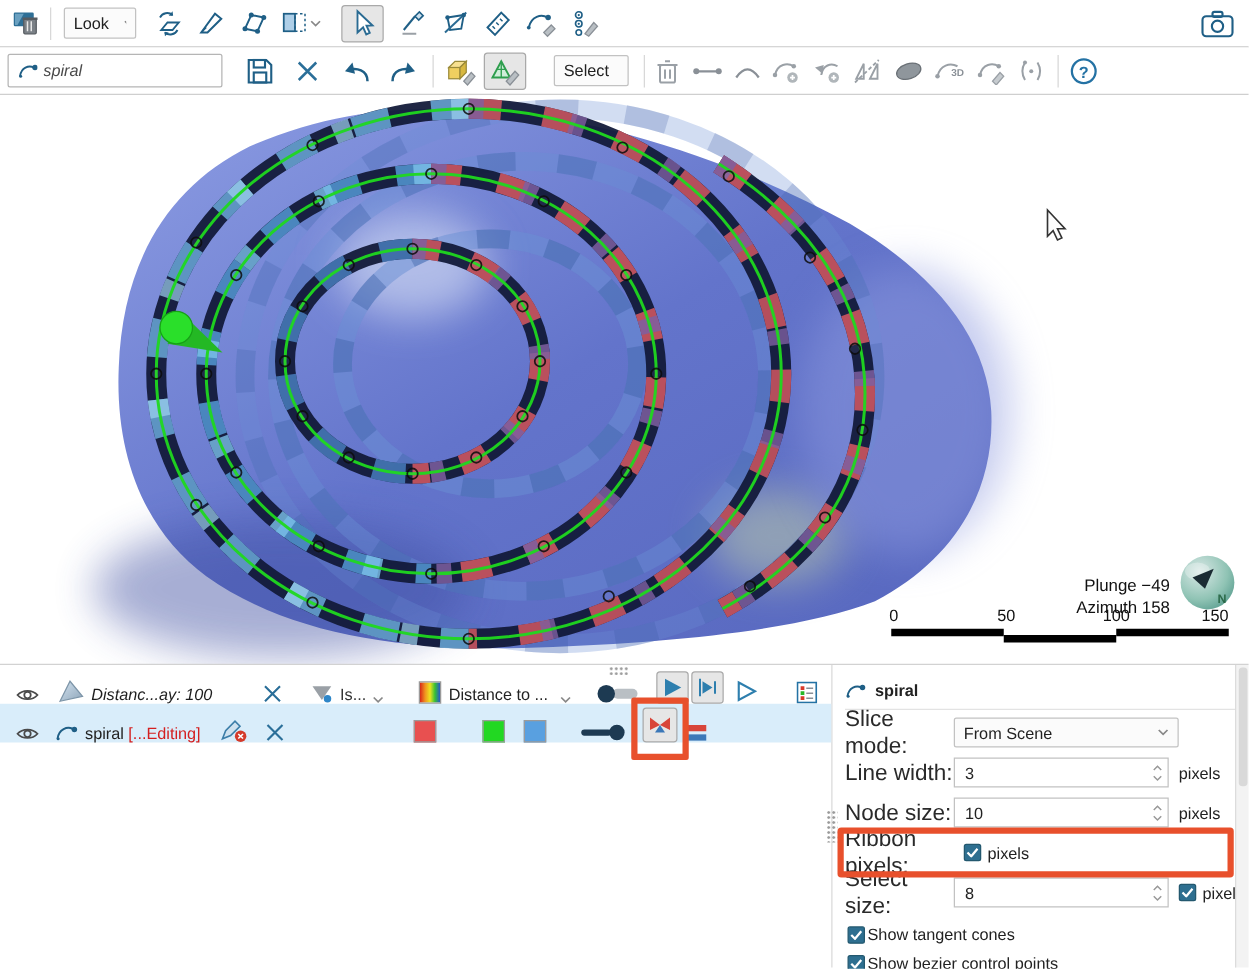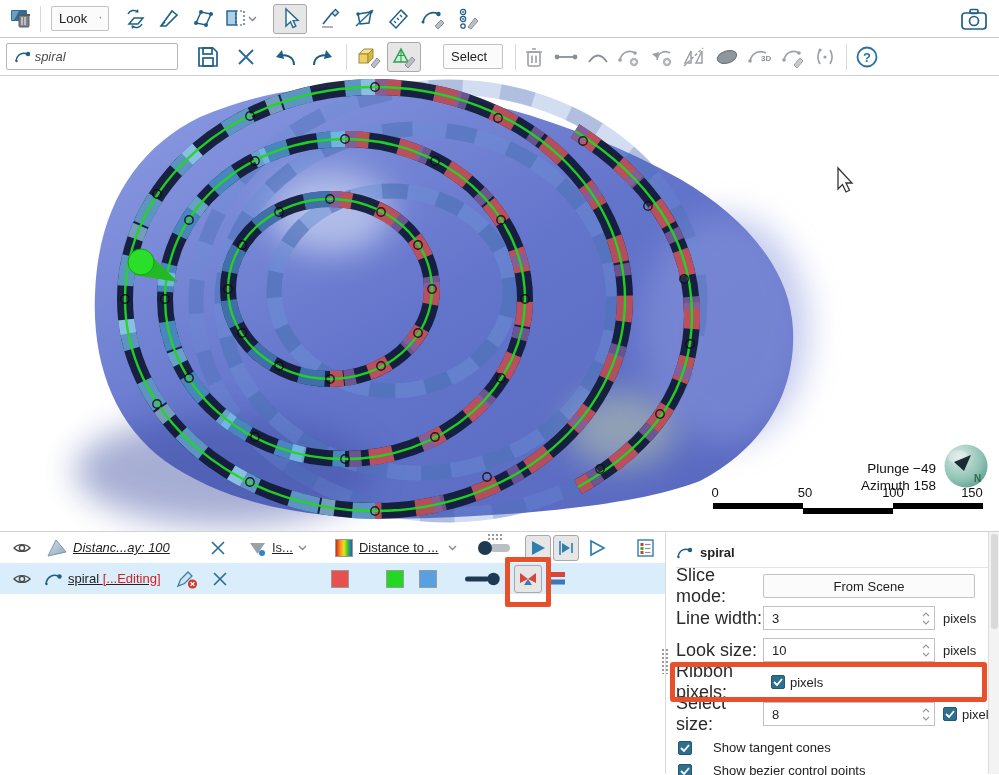--- a/index.html
+++ b/index.html
@@ -14,40 +14,40 @@
   .sep { width:1px; height:26px; background:#d8d8d8; margin:0 4px; }
   .dd { display:flex; align-items:center; justify-content:space-between; height:25px;
     border:1px solid #c2c2c2; border-radius:2px; background:#fbfbfb; padding:4px 7px; gap:12px; }
   .chev { width:9px; height:6px; }
   .name-field { display:flex; align-items:center; gap:5px; width:172px; height:27px;
     border:1px solid #b5b5b5; border-radius:2px; background:#fff; padding:0 7px; margin-left:6px; }
   .name-field input { border:none; outline:none; width:100%; font:italic 13px "Liberation Sans",sans-serif; color:#4a4a4a; background:transparent; }
   #viewport { position:relative; height:456px; background:#fff; border-bottom:1px solid #d2d2d2; }
   #bottom { position:relative; display:flex; height:242px; background:#fff; }
   #left-panel { position:relative; width:666px; border-right:1px solid #dadada; }
-  .lrow { display:flex; align-items:center; height:31px;text-decoration:underline; }
+  .lrow { display:flex; align-items:flex-end; height:31px; }
   .lrow.selected { background:#d9edfa; }
   .grip-h { position:absolute; top:1px; left:487px; width:16px; height:7px;
     background-image:radial-gradient(#9a9a9a 1px, transparent 1.2px); background-size:4px 4px; }
   .grip-v { position:absolute; left:-5px; top:116px; width:9px; height:26px;
     background-image:radial-gradient(#9a9a9a 1px, transparent 1.2px); background-size:4px 4px; }
   .swatch { width:18px; height:18px; border:1px solid #9a9a9a; }
   #right-panel { position:relative; flex:1; padding:8px 0 0 10px; }
   #right-panel .hdr { display:flex; align-items:center; gap:6px; font-weight:bold; height:24px; }
   #right-panel .hr { height:1px; background:#e3e3e3; margin:3px 10px 2px 0; }
   .prow { position:relative; display:flex; align-items:center; height:32px; }
   .prow .lbl { width:87px; font-size:18px; color:#2a2a2a; }
   .spin { display:flex; align-items:center; width:172px; height:24px; border:1px solid #c2c2c2; background:#fff; }
   .spin input { flex:1; border:none; outline:none; padding:0 8px; font:13px "Liberation Sans",sans-serif; color:#222; min-width:0; }
   .spin .arrows { width:17px; display:flex; flex-direction:column; align-items:center; gap:3px; }
-  .slice-dd { width:212px; height:24px;flex-direction:column; }
+  .slice-dd { width:180px; height:24px; }
   .unit { margin-left:8px; }
   .cbx { width:14px; height:14px; background:#2e6f90; border:1px solid #23586f; border-radius:2px;
     display:flex; align-items:center; justify-content:center; }
-  .cbrow { display:flex; align-items:center; gap:21px; height:23px; margin-left:2px; }
+  .cbrow { display:flex; align-items:center; gap:2px; height:23px; margin-left:2px; }
   .hl-ribbon { position:absolute; left:-6px; right:12px; top:-4px; bottom:-4px;
     border:5px solid #e8502c; border-radius:3px; pointer-events:none; z-index:4; }
   .bowtie-wrap { position:relative; }
   .hl-bowtie { position:absolute; left:-9px; top:-8px; width:46px; height:50px;
     border:5px solid #e8502c; border-radius:2px; pointer-events:none; z-index:5; }
   .scrollbar { position:absolute; right:0; top:0; bottom:0; width:11px; background:#f3f3f3; border-left:1px solid #dcdcdc; }
   .scrollbar .thumb { position:absolute; top:2px; left:2px; width:7px; height:95px; background:#d9d9d9; border-radius:3px; }
   svg { display:block; }
   text { font-family:"Liberation Sans",sans-serif; }
 </style>
@@ -567,21 +567,21 @@
             </svg>
           <svg width="8" height="5">
               <path d="M1,1 4,4 7,1" stroke="#999" fill="none" stroke-width="1.2"></path>
             </svg>
         </span>
       </div>
       <span class="unit">pixels</span>
     </div>
 
     <div class="prow">
-      <span class="lbl">Look size:</span>
+      <span class="lbl">Node size:</span>
       <div class="spin">
         <input value="10" style="">
         <span class="arrows">
           <svg width="8" height="5">
               <path d="M1,4 4,1 7,4" stroke="#999" fill="none" stroke-width="1.2"></path>
             </svg>
           <svg width="8" height="5">
               <path d="M1,1 4,4 7,1" stroke="#999" fill="none" stroke-width="1.2"></path>
             </svg>
         </span>

